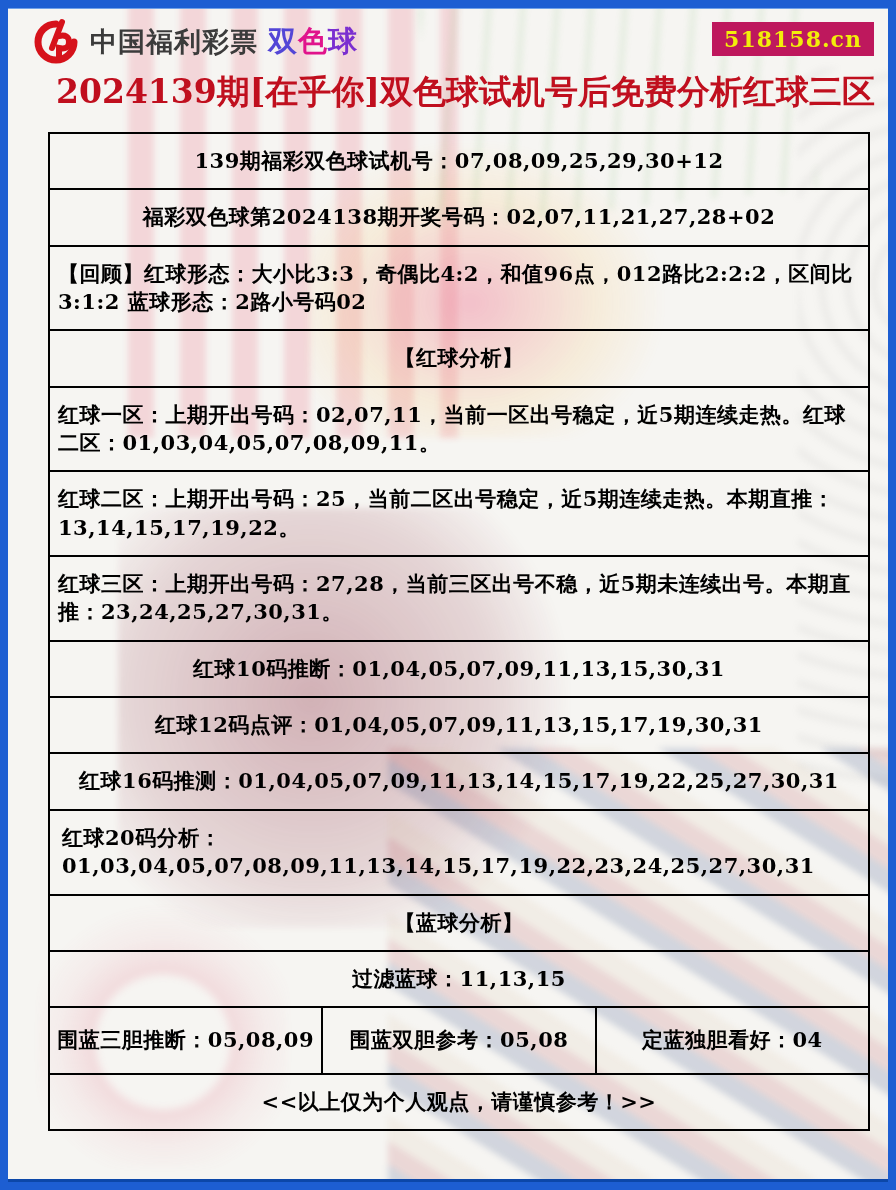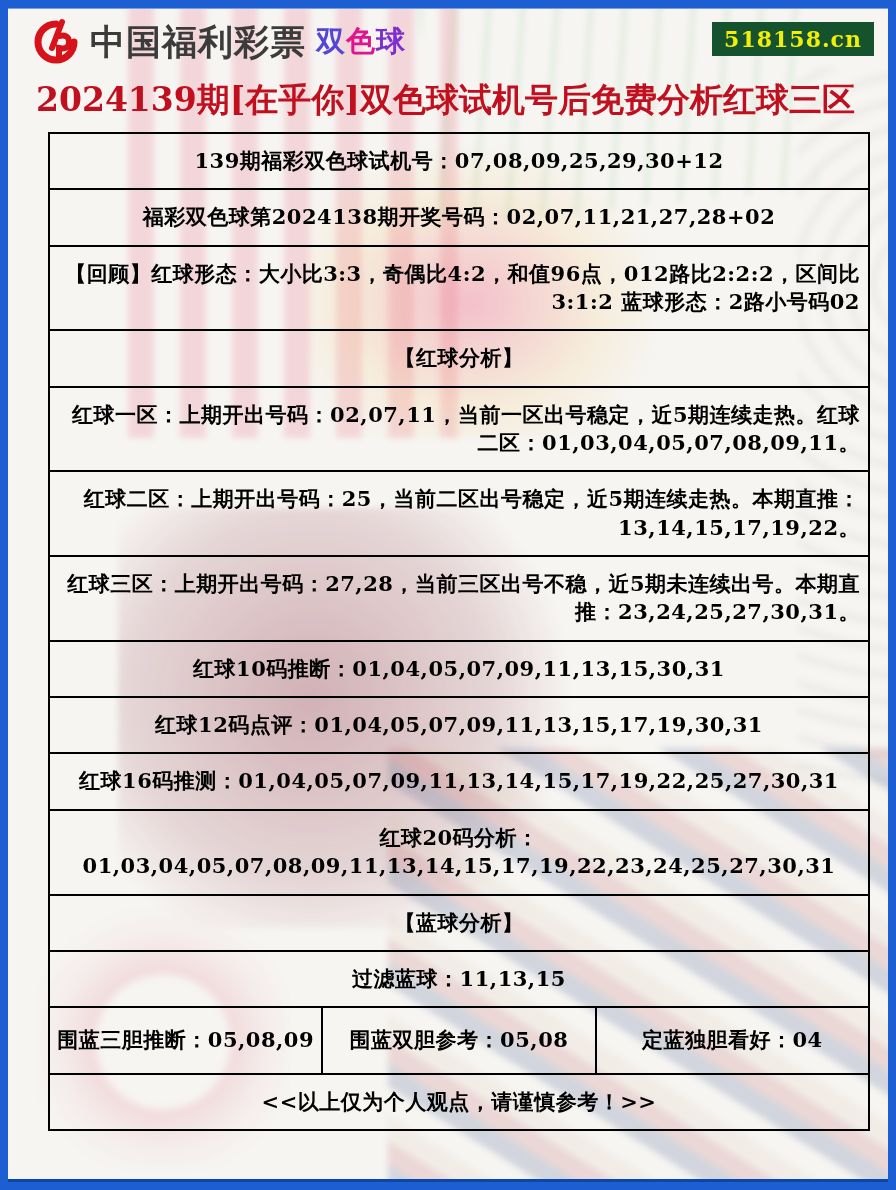--- a/index.html
+++ b/index.html
@@ -29,43 +29,43 @@
   .bg-panda{left:110px;top:500px;width:460px;height:420px;opacity:.55;
     background:radial-gradient(circle at 42% 45%, rgba(125,20,42,.55), rgba(125,20,42,.25) 52%, transparent 74%);}
   .bg-collage{left:380px;top:740px;width:520px;height:440px;opacity:.5;
     background:repeating-linear-gradient(32deg, rgba(66,88,140,.4) 0 20px, rgba(176,62,70,.32) 20px 40px, rgba(214,190,160,.3) 40px 62px, transparent 62px 86px);}
   .bg-wheel{left:30px;top:880px;width:250px;height:280px;opacity:.4;
     background:radial-gradient(circle at 50% 55%, transparent 32%, rgba(226,120,140,.5) 36%, rgba(226,120,140,.18) 52%, transparent 70%);}
 
   
   .header{position:absolute;left:24px;top:8px;height:52px;display:flex;align-items:center;gap:10px;}
   .logo-icon{width:48px;height:48px;flex:0 0 auto;}
-  .brand{font-size:35px;font-weight:bold;color:#3b3b3b;letter-spacing:1px;
+  .brand{font-size:27px;font-weight:bold;color:#3b3b3b;letter-spacing:1px;
     font-family:"DejaVu Sans","Liberation Sans",sans-serif;}
   .product{font-size:29px;font-weight:bold;letter-spacing:1px;
     font-family:"DejaVu Sans","Liberation Sans",sans-serif;}
   .product .c1{color:#5346d6;}
   .product .c2{color:#e0148c;}
   .product .c3{color:#7b2fd0;}
-  .site-badge{position:absolute;right:14px;top:14px;background:#14532d;color:#f2ee0a;
+  .site-badge{position:absolute;right:14px;top:14px;background:#be185d;color:#f2ee0a;
     font-size:22px;font-weight:bold;padding:4px 12px;letter-spacing:1px;
     font-family:"DejaVu Serif","Liberation Serif",serif;}
 
   
-  .page-title{position:absolute;left:28px;top:62px;width:812px;
-    font-size:33px;font-weight:bold;color:#c00f1e;white-space:nowrap;letter-spacing:0px;margin-top:8px;}
+  .page-title{position:absolute;left:48px;top:62px;width:812px;
+    font-size:33px;font-weight:bold;color:#c00f1e;white-space:nowrap;letter-spacing:0px;}
 
   
   .table{position:absolute;left:40px;top:124px;width:822px;box-sizing:border-box;
     border:2px solid #000;}
   .row{box-sizing:border-box;display:flex;align-items:center;justify-content:center;
-    text-align:center;padding:13px 12px;font-size:21px;font-weight:bold;color:#000;
+    text-align:left;padding:13px 12px;font-size:21px;font-weight:bold;color:#000;
     line-height:1.35;letter-spacing:.5px;}
   .row + .row{border-top:2px solid #000;}
-  .row.left{justify-content:flex-start;text-align:right;padding-left:8px;padding-right:8px;}
+  .row.left{justify-content:flex-start;text-align:left;padding-left:8px;padding-right:8px;}
   .row.cols{padding:0;align-items:stretch;}
   .col{flex:1 1 0;display:flex;align-items:center;justify-content:center;
     padding:18px 6px;box-sizing:border-box;}
   .col + .col{border-left:2px solid #000;}
 </style>
 </head>
 <body>
 
 <div class="sheet">
 

